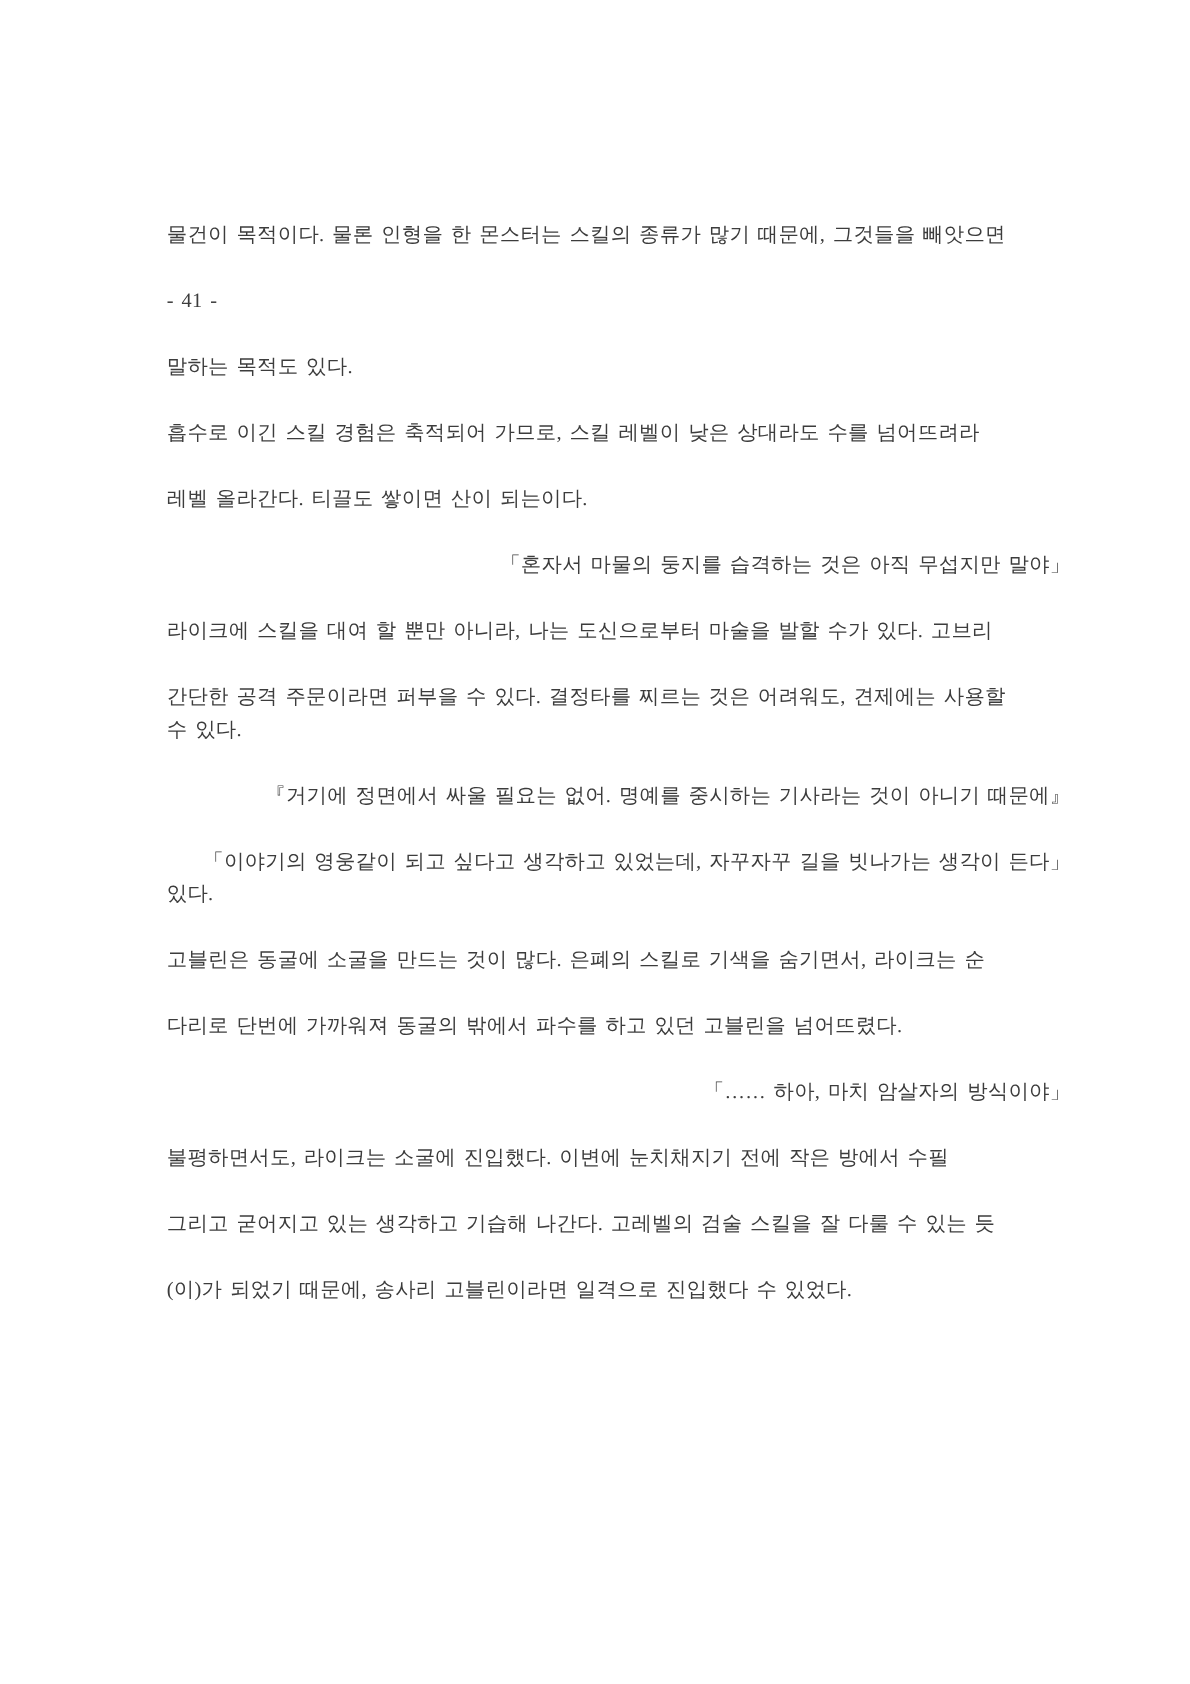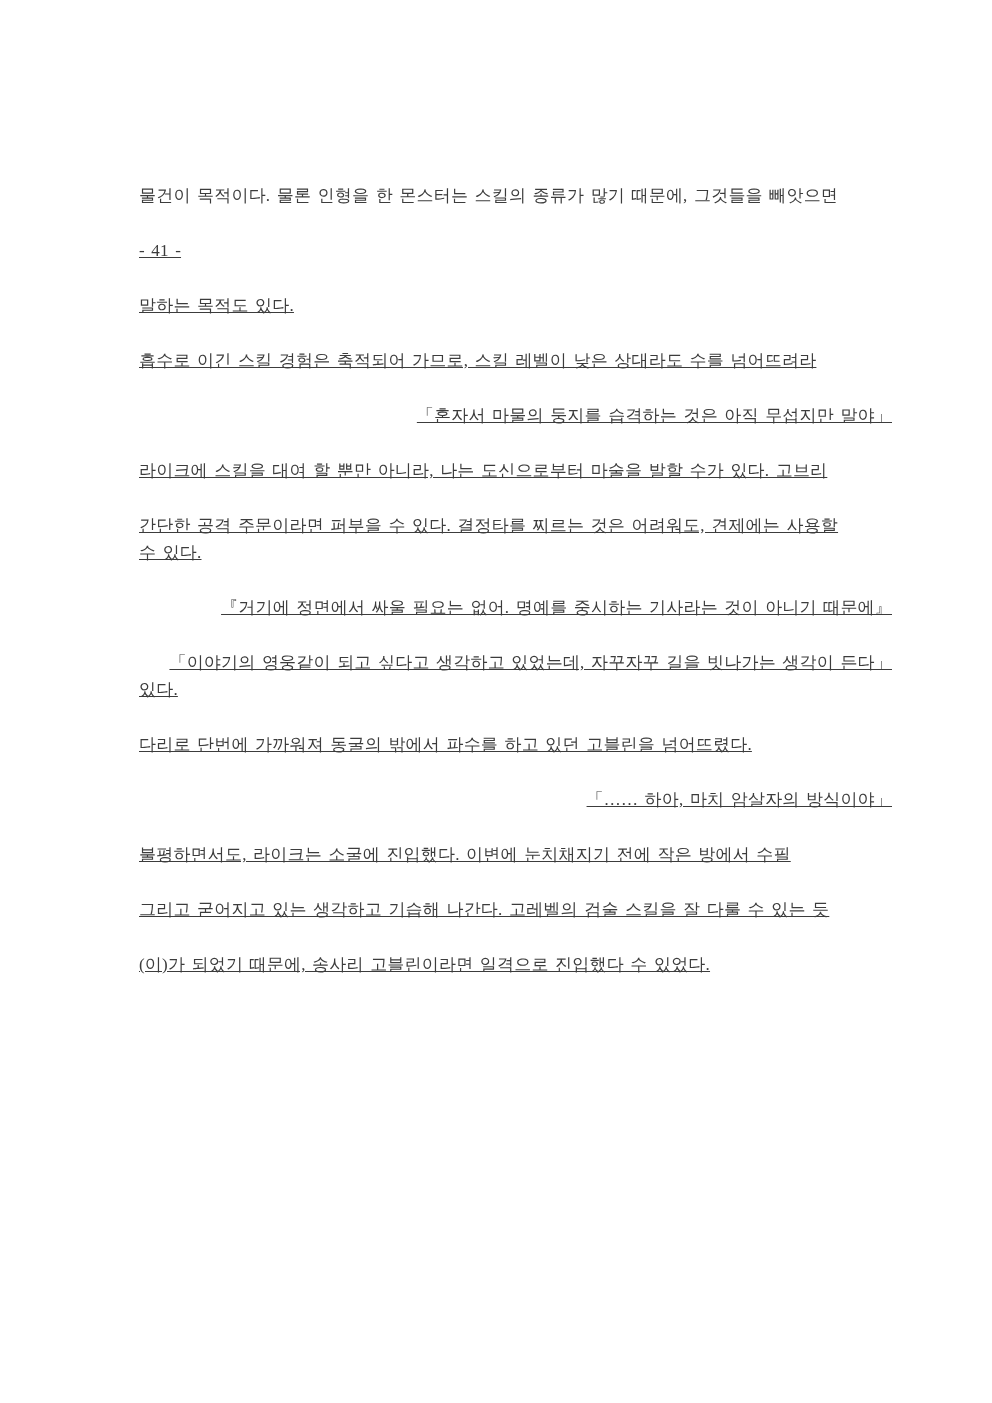--- a/index.html
+++ b/index.html
@@ -22,45 +22,46 @@
     margin: 0;
     font-size: 17px;
     line-height: 20px;
     color: #3c3c3c;
     white-space: nowrap;
     word-spacing: 2px;
     letter-spacing: 0.2px;
   }
   .content p + p {
     margin-top: 35px;
-    text-decoration: underline;
   }
   .content p.wrap {
     margin-top: 7px;
   }
   .content p.dlg {
     margin-left: -6px;
     text-align: right;
   }
 </style>
 </head>
 <body>
 
 <div class="page">
   <div class="content">
     <p>물건이 목적이다. 물론 인형을 한 몬스터는 스킬의 종류가 많기 때문에, 그것들을 빼앗으면</p>
     <p>- 41 -</p>
     <p>말하는 목적도 있다.</p>
     <p>흡수로 이긴 스킬 경험은 축적되어 가므로, 스킬 레벨이 낮은 상대라도 수를 넘어뜨려라</p>
+    <p>레벨 올라간다. 티끌도 쌓이면 산이 되는이다.</p>
     <p class="dlg">「혼자서 마물의 둥지를 습격하는 것은 아직 무섭지만 말야」</p>
     <p>라이크에 스킬을 대여 할 뿐만 아니라, 나는 도신으로부터 마술을 발할 수가 있다. 고브리</p>
     <p>간단한 공격 주문이라면 퍼부을 수 있다. 결정타를 찌르는 것은 어려워도, 견제에는 사용할</p>
     <p class="wrap">수 있다.</p>
     <p class="dlg">『거기에 정면에서 싸울 필요는 없어. 명예를 중시하는 기사라는 것이 아니기 때문에』</p>
     <p class="dlg">「이야기의 영웅같이 되고 싶다고 생각하고 있었는데, 자꾸자꾸 길을 빗나가는 생각이 든다」</p>
     <p class="wrap">있다.</p>
+    <p>고블린은 동굴에 소굴을 만드는 것이 많다. 은폐의 스킬로 기색을 숨기면서, 라이크는 순</p>
     <p>다리로 단번에 가까워져 동굴의 밖에서 파수를 하고 있던 고블린을 넘어뜨렸다.</p>
     <p class="dlg">「…… 하아, 마치 암살자의 방식이야」</p>
     <p>불평하면서도, 라이크는 소굴에 진입했다. 이변에 눈치채지기 전에 작은 방에서 수필</p>
     <p>그리고 굳어지고 있는 생각하고 기습해 나간다. 고레벨의 검술 스킬을 잘 다룰 수 있는 듯</p>
     <p>(이)가 되었기 때문에, 송사리 고블린이라면 일격으로 진입했다 수 있었다.</p>
   </div>
 </div>
 
 </body></html>

